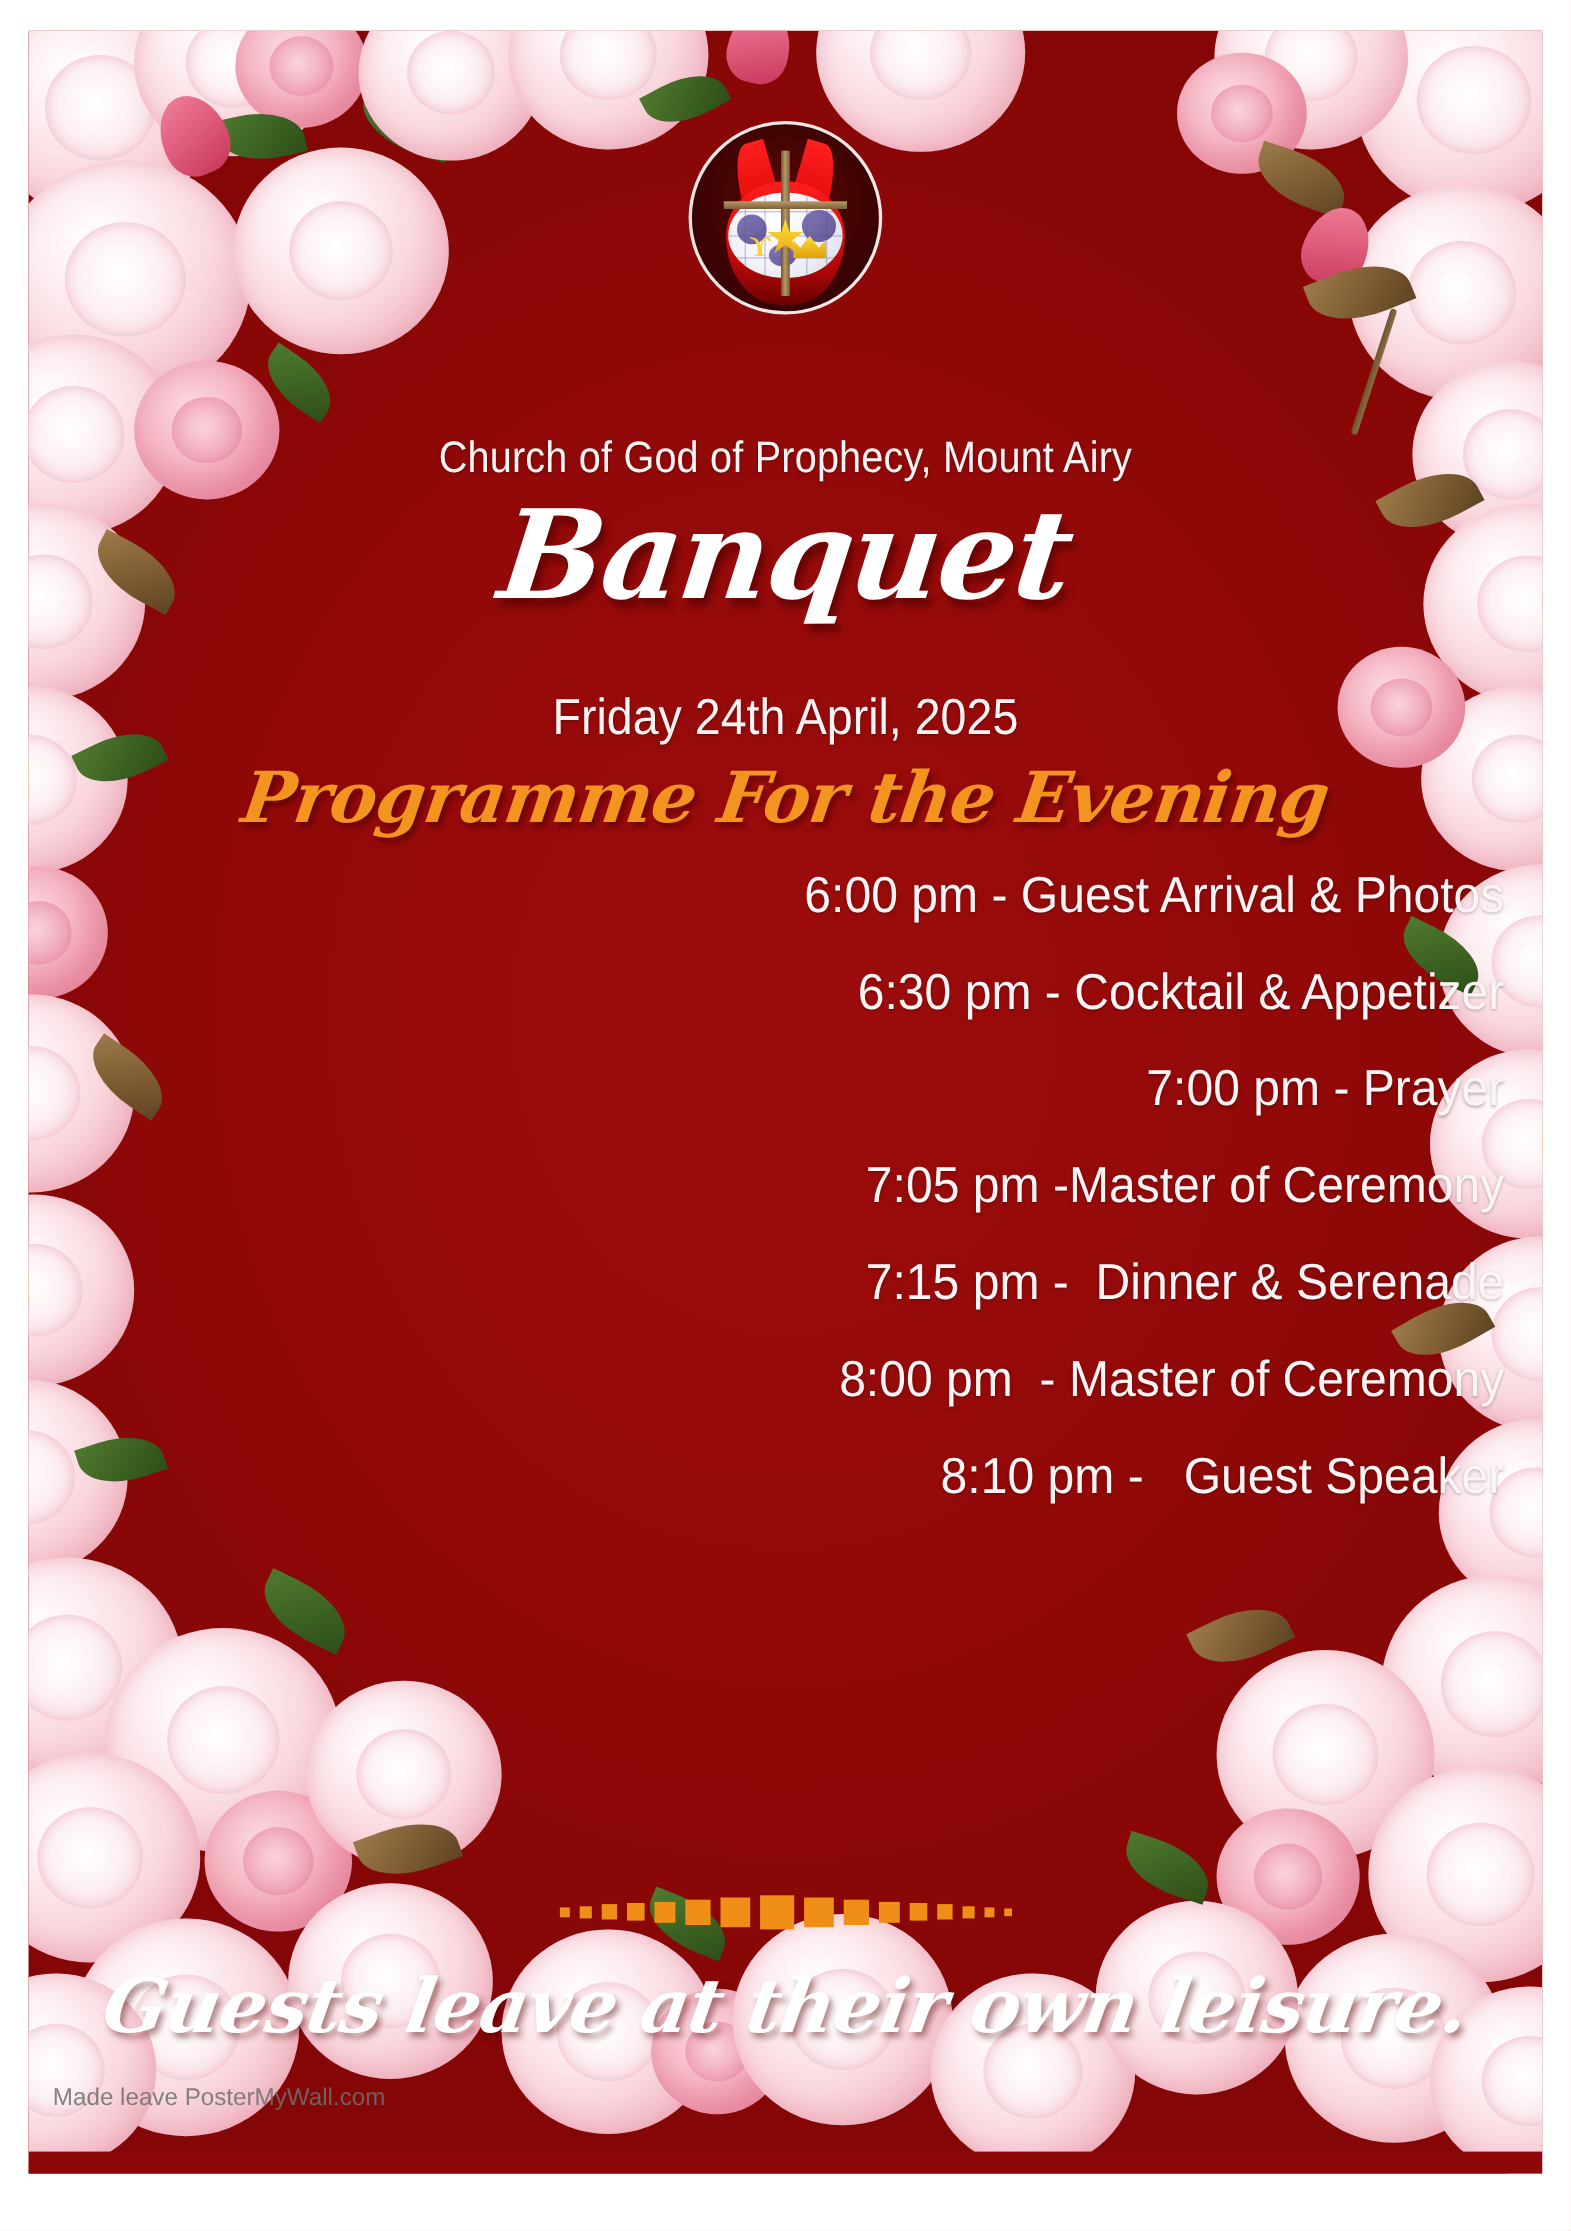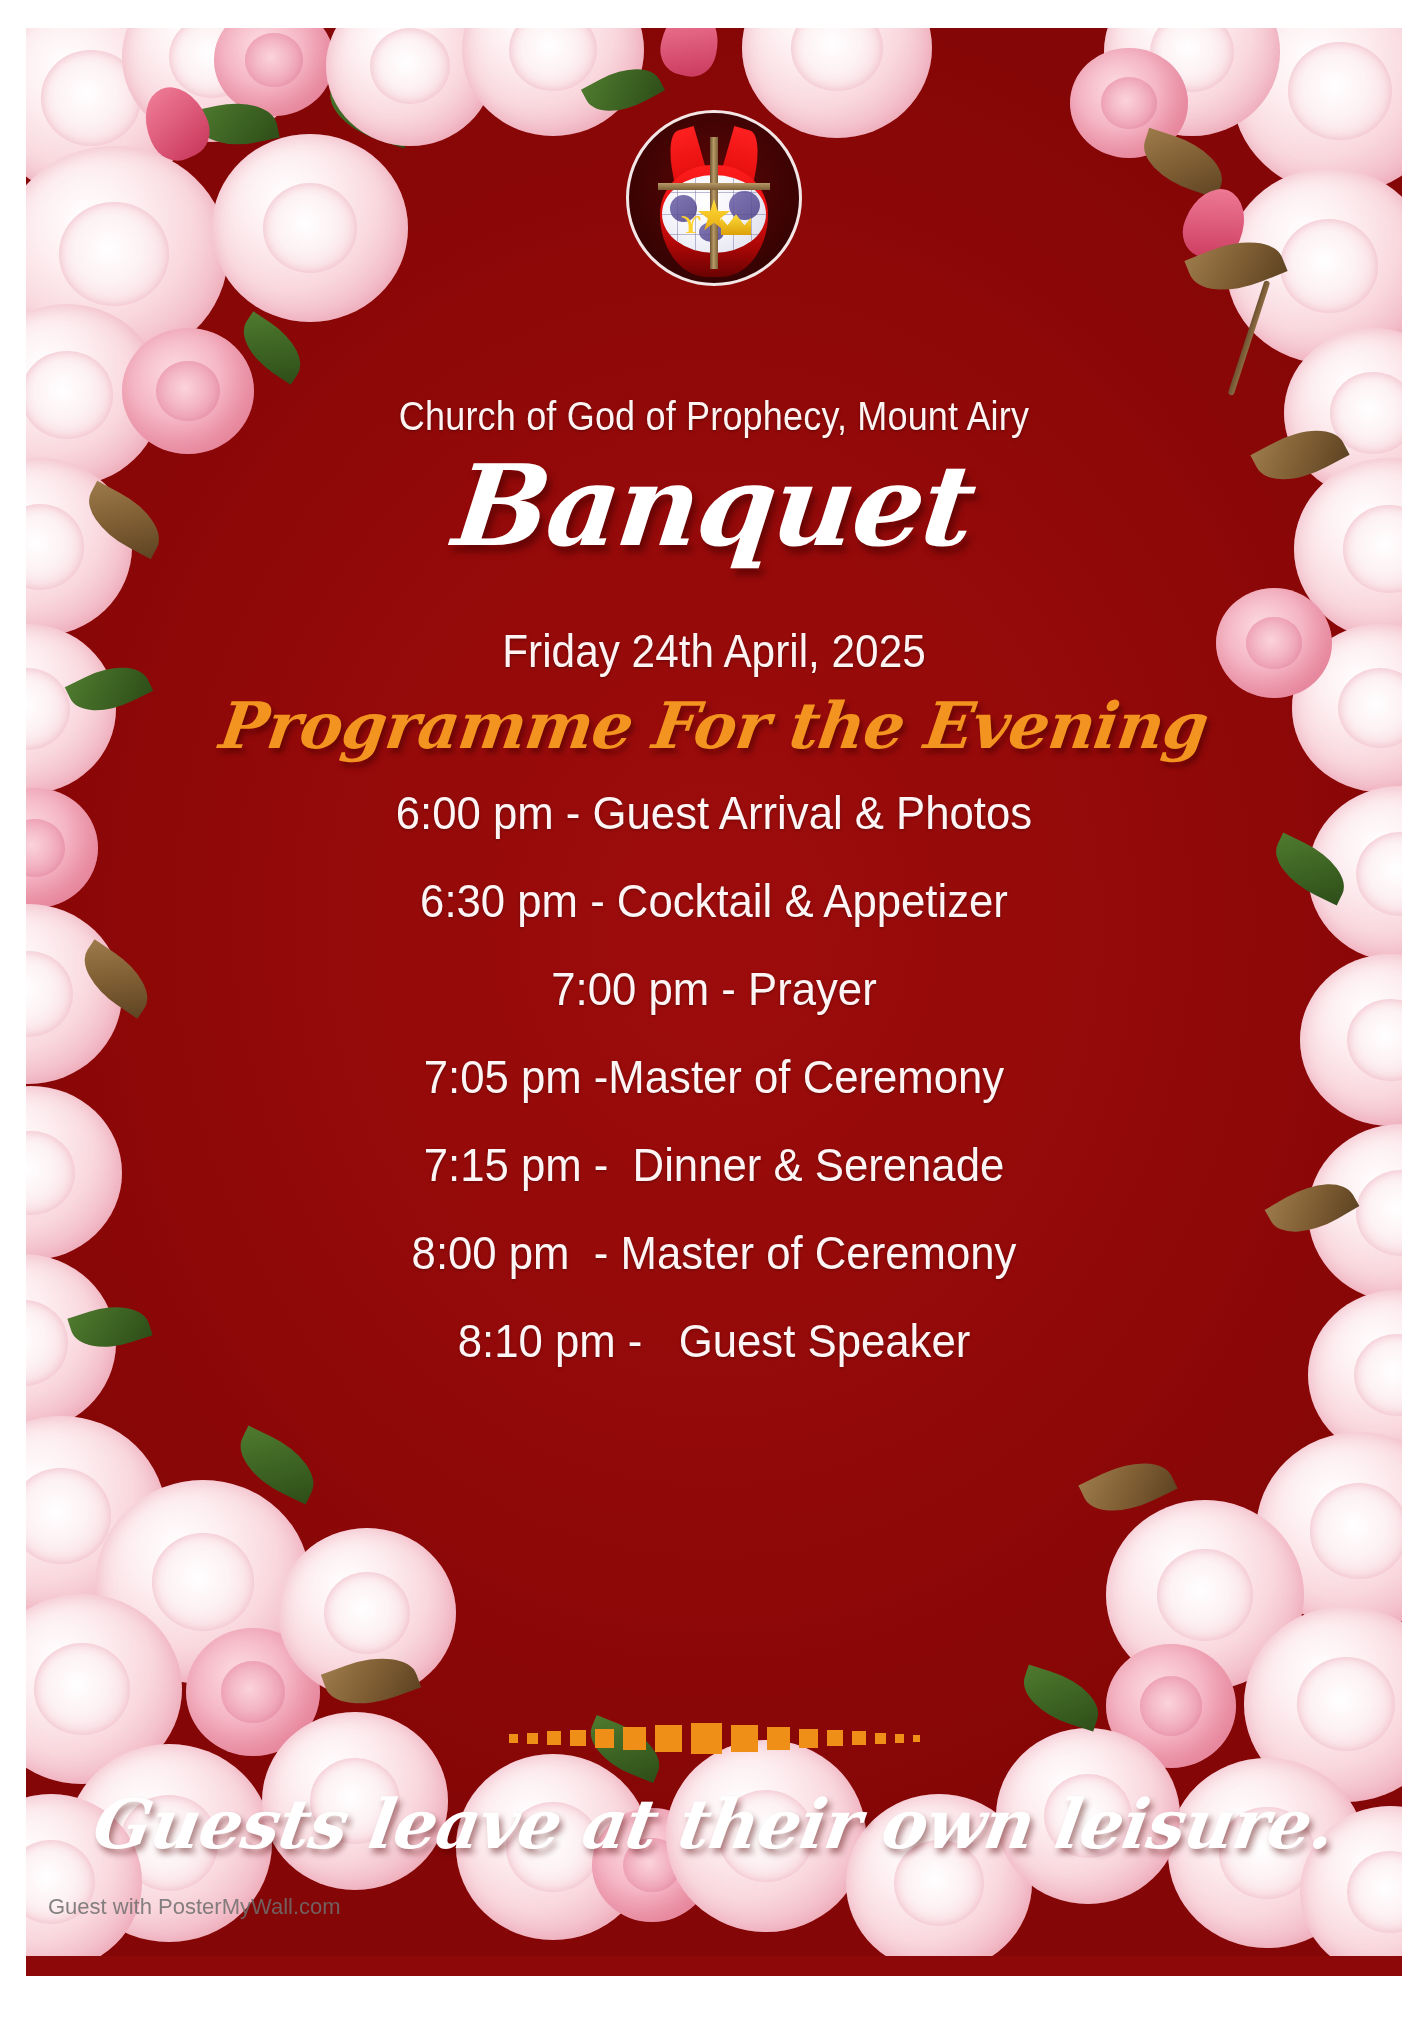--- a/index.html
+++ b/index.html
@@ -263,21 +263,21 @@
     font-size: 64px;
     letter-spacing: -1px;
     transform: skewX(-8deg);
     text-shadow: 4px 5px 5px rgba(70,0,0,.5);
   }
 
   .schedule {
     position: absolute;
     left: 0; right: 0;
     top: 762px;
-    text-align: center;
+    text-align: right;
   }
   .sched-item {
     color: #fdf5f5;
     font-family: "Liberation Sans Narrow", "Liberation Sans", sans-serif;
     font-size: 46px;
     line-height: 1.0;
     margin-bottom: 42px;
     transform: scaleX(.95);
     text-shadow: 0 1px 3px rgba(0,0,0,.3);
     white-space: pre;
@@ -528,16 +528,16 @@
       <span style="width: 19px; height: 19px;"></span>
       <span style="width: 16px; height: 16px;"></span>
       <span style="width: 14px; height: 14px;"></span>
       <span style="width: 11px; height: 11px;"></span>
       <span style="width: 9px; height: 9px;"></span>
       <span style="width: 7px; height: 7px;"></span>
     </div>
 
   <div class="leisure">Guests leave at their own leisure.</div>
 
-  <div class="watermark">Guest with PosterMyWall.com</div>
+  <div class="watermark">Made leave PosterMyWall.com</div>
 
   <div class="bottom-bar"></div>
 </div>
 
 </body></html>

